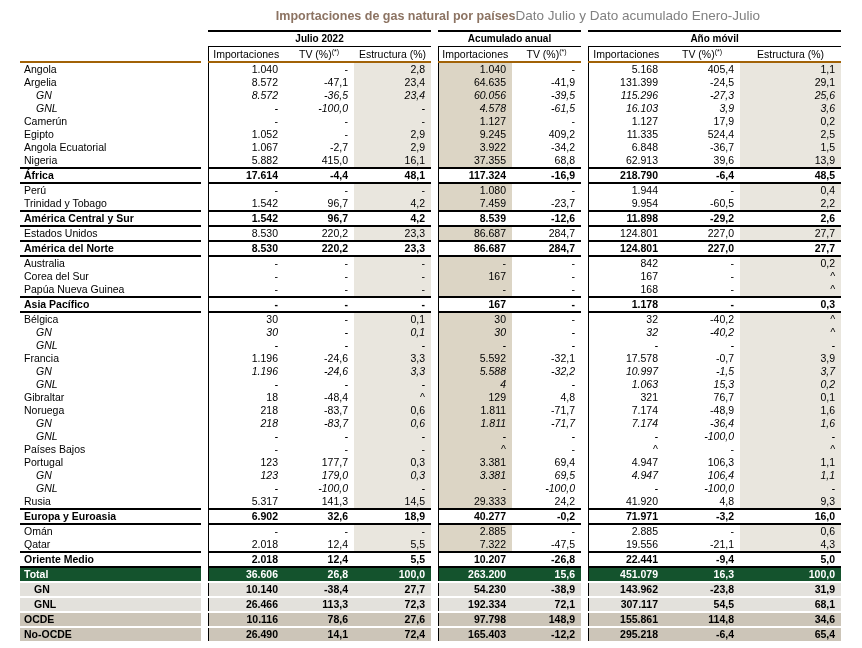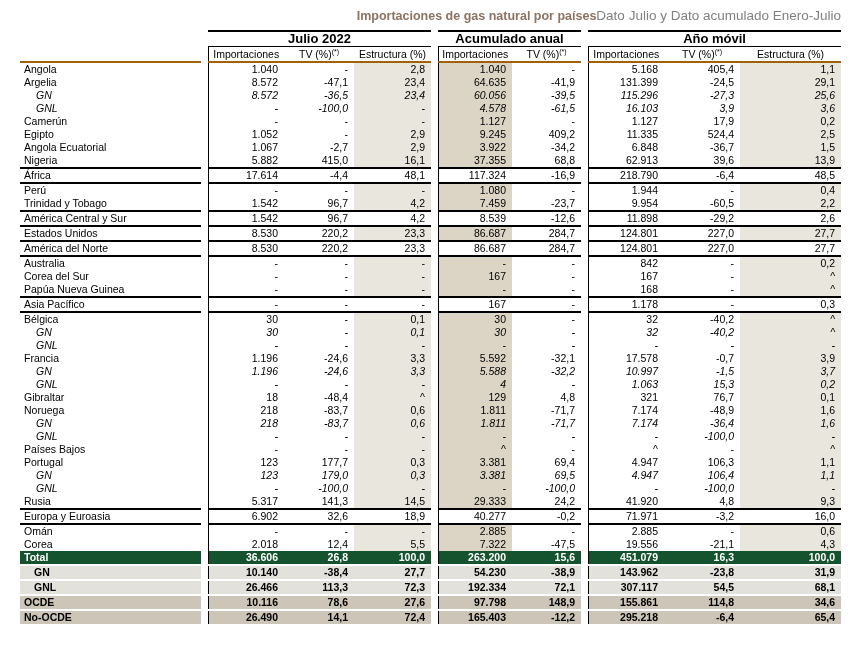--- a/index.html
+++ b/index.html
@@ -1,41 +1,41 @@
 <!DOCTYPE html>
 <html><head>
 <meta charset="utf-8">
 <style>
   html,body{margin:0;padding:0;background:#fff;overflow:hidden;}
   body{width:862px;height:648px;font-family:"Liberation Sans",sans-serif;color:#000;}
   .page{position:relative;width:862px;height:648px;}
 
-  .header-bar{display:flex;justify-content:flex-end;align-items:baseline;
+  .header-bar{display:flex;justify-content:center;align-items:baseline;
     margin:8px 21px 0 195px;}
   .title{font-size:12.5px;font-weight:bold;}
   .subtitle{font-size:13.5px;font-weight:normal;}
 
   table{border-collapse:collapse;table-layout:fixed;width:821px;margin:7px 0 0 20px;}
   th,td{padding:0;font-size:10.5px;line-height:13px;height:13px;white-space:nowrap;overflow:hidden;}
   thead th{height:14px;line-height:14px;}
   thead tr.group-row th.grp{border-top:2px solid #000;border-bottom:1px solid #000;
-    font-size:13px;font-weight:bold;text-align:center;}
+    font-size:10px;font-weight:bold;text-align:center;}
   thead tr.colhead-row th{font-weight:normal;text-align:center;border-bottom:2px solid #a16207;}
   thead tr.colhead-row th.gap, thead tr.group-row th.gap, thead th.blank{border:none;}
   sup{font-size:7px;line-height:0;}
 
   td.name{text-align:left;padding-left:4px;}
   td.val{text-align:right;padding-right:6px;}
   .grp-start{border-left:1px solid #000;}
   td.gap,th.gap{border:none !important;background:#fff !important;}
 
   tr.sub td:not(.gap){font-style:italic;}
   tr.sub td.name{padding-left:16px;}
 
-  tr.region td:not(.gap){font-weight:normal;border-top:2px solid #000;border-bottom:2px solid #000;}
+  tr.region td:not(.gap){font-weight:bold;border-top:2px solid #000;border-bottom:2px solid #000;}
 
   tr.total td:not(.gap){background:#14532d;color:#fff;font-weight:bold;}
   tr.total-sub td:not(.gap){background:#E3E1DC;font-weight:bold;border-top:2px solid #fff;}
   tr.total-sub td.name{padding-left:14px;}
   tr.ocde td:not(.gap){background:#CCC5B8;font-weight:bold;border-top:2px solid #fff;}
 
   .shade-l{background:#E9E6DE;}
   .shade-d{background:#DCD5C5;}
 </style>
 </head>
@@ -573,33 +573,47 @@
           <td class="val shade-l">-</td>
           <td class="gap"></td>
           <td class="val grp-start shade-d">2.885</td>
           <td class="val">-</td>
           <td class="gap"></td>
           <td class="val grp-start">2.885</td>
           <td class="val">-</td>
           <td class="val shade-l">0,6</td>
         </tr>
         <tr class="country">
-          <td class="name">Corea</td>
+          <td class="name">Qatar</td>
           <td class="gap"></td>
           <td class="val grp-start">2.018</td>
           <td class="val">12,4</td>
           <td class="val shade-l">5,5</td>
           <td class="gap"></td>
           <td class="val grp-start shade-d">7.322</td>
           <td class="val">-47,5</td>
           <td class="gap"></td>
           <td class="val grp-start">19.556</td>
           <td class="val">-21,1</td>
           <td class="val shade-l">4,3</td>
         </tr>
+        <tr class="region">
+          <td class="name">Oriente Medio</td>
+          <td class="gap"></td>
+          <td class="val grp-start">2.018</td>
+          <td class="val">12,4</td>
+          <td class="val">5,5</td>
+          <td class="gap"></td>
+          <td class="val grp-start">10.207</td>
+          <td class="val">-26,8</td>
+          <td class="gap"></td>
+          <td class="val grp-start">22.441</td>
+          <td class="val">-9,4</td>
+          <td class="val">5,0</td>
+        </tr>
         <tr class="total">
           <td class="name">Total</td>
           <td class="gap"></td>
           <td class="val grp-start">36.606</td>
           <td class="val">26,8</td>
           <td class="val">100,0</td>
           <td class="gap"></td>
           <td class="val grp-start">263.200</td>
           <td class="val">15,6</td>
           <td class="gap"></td>

